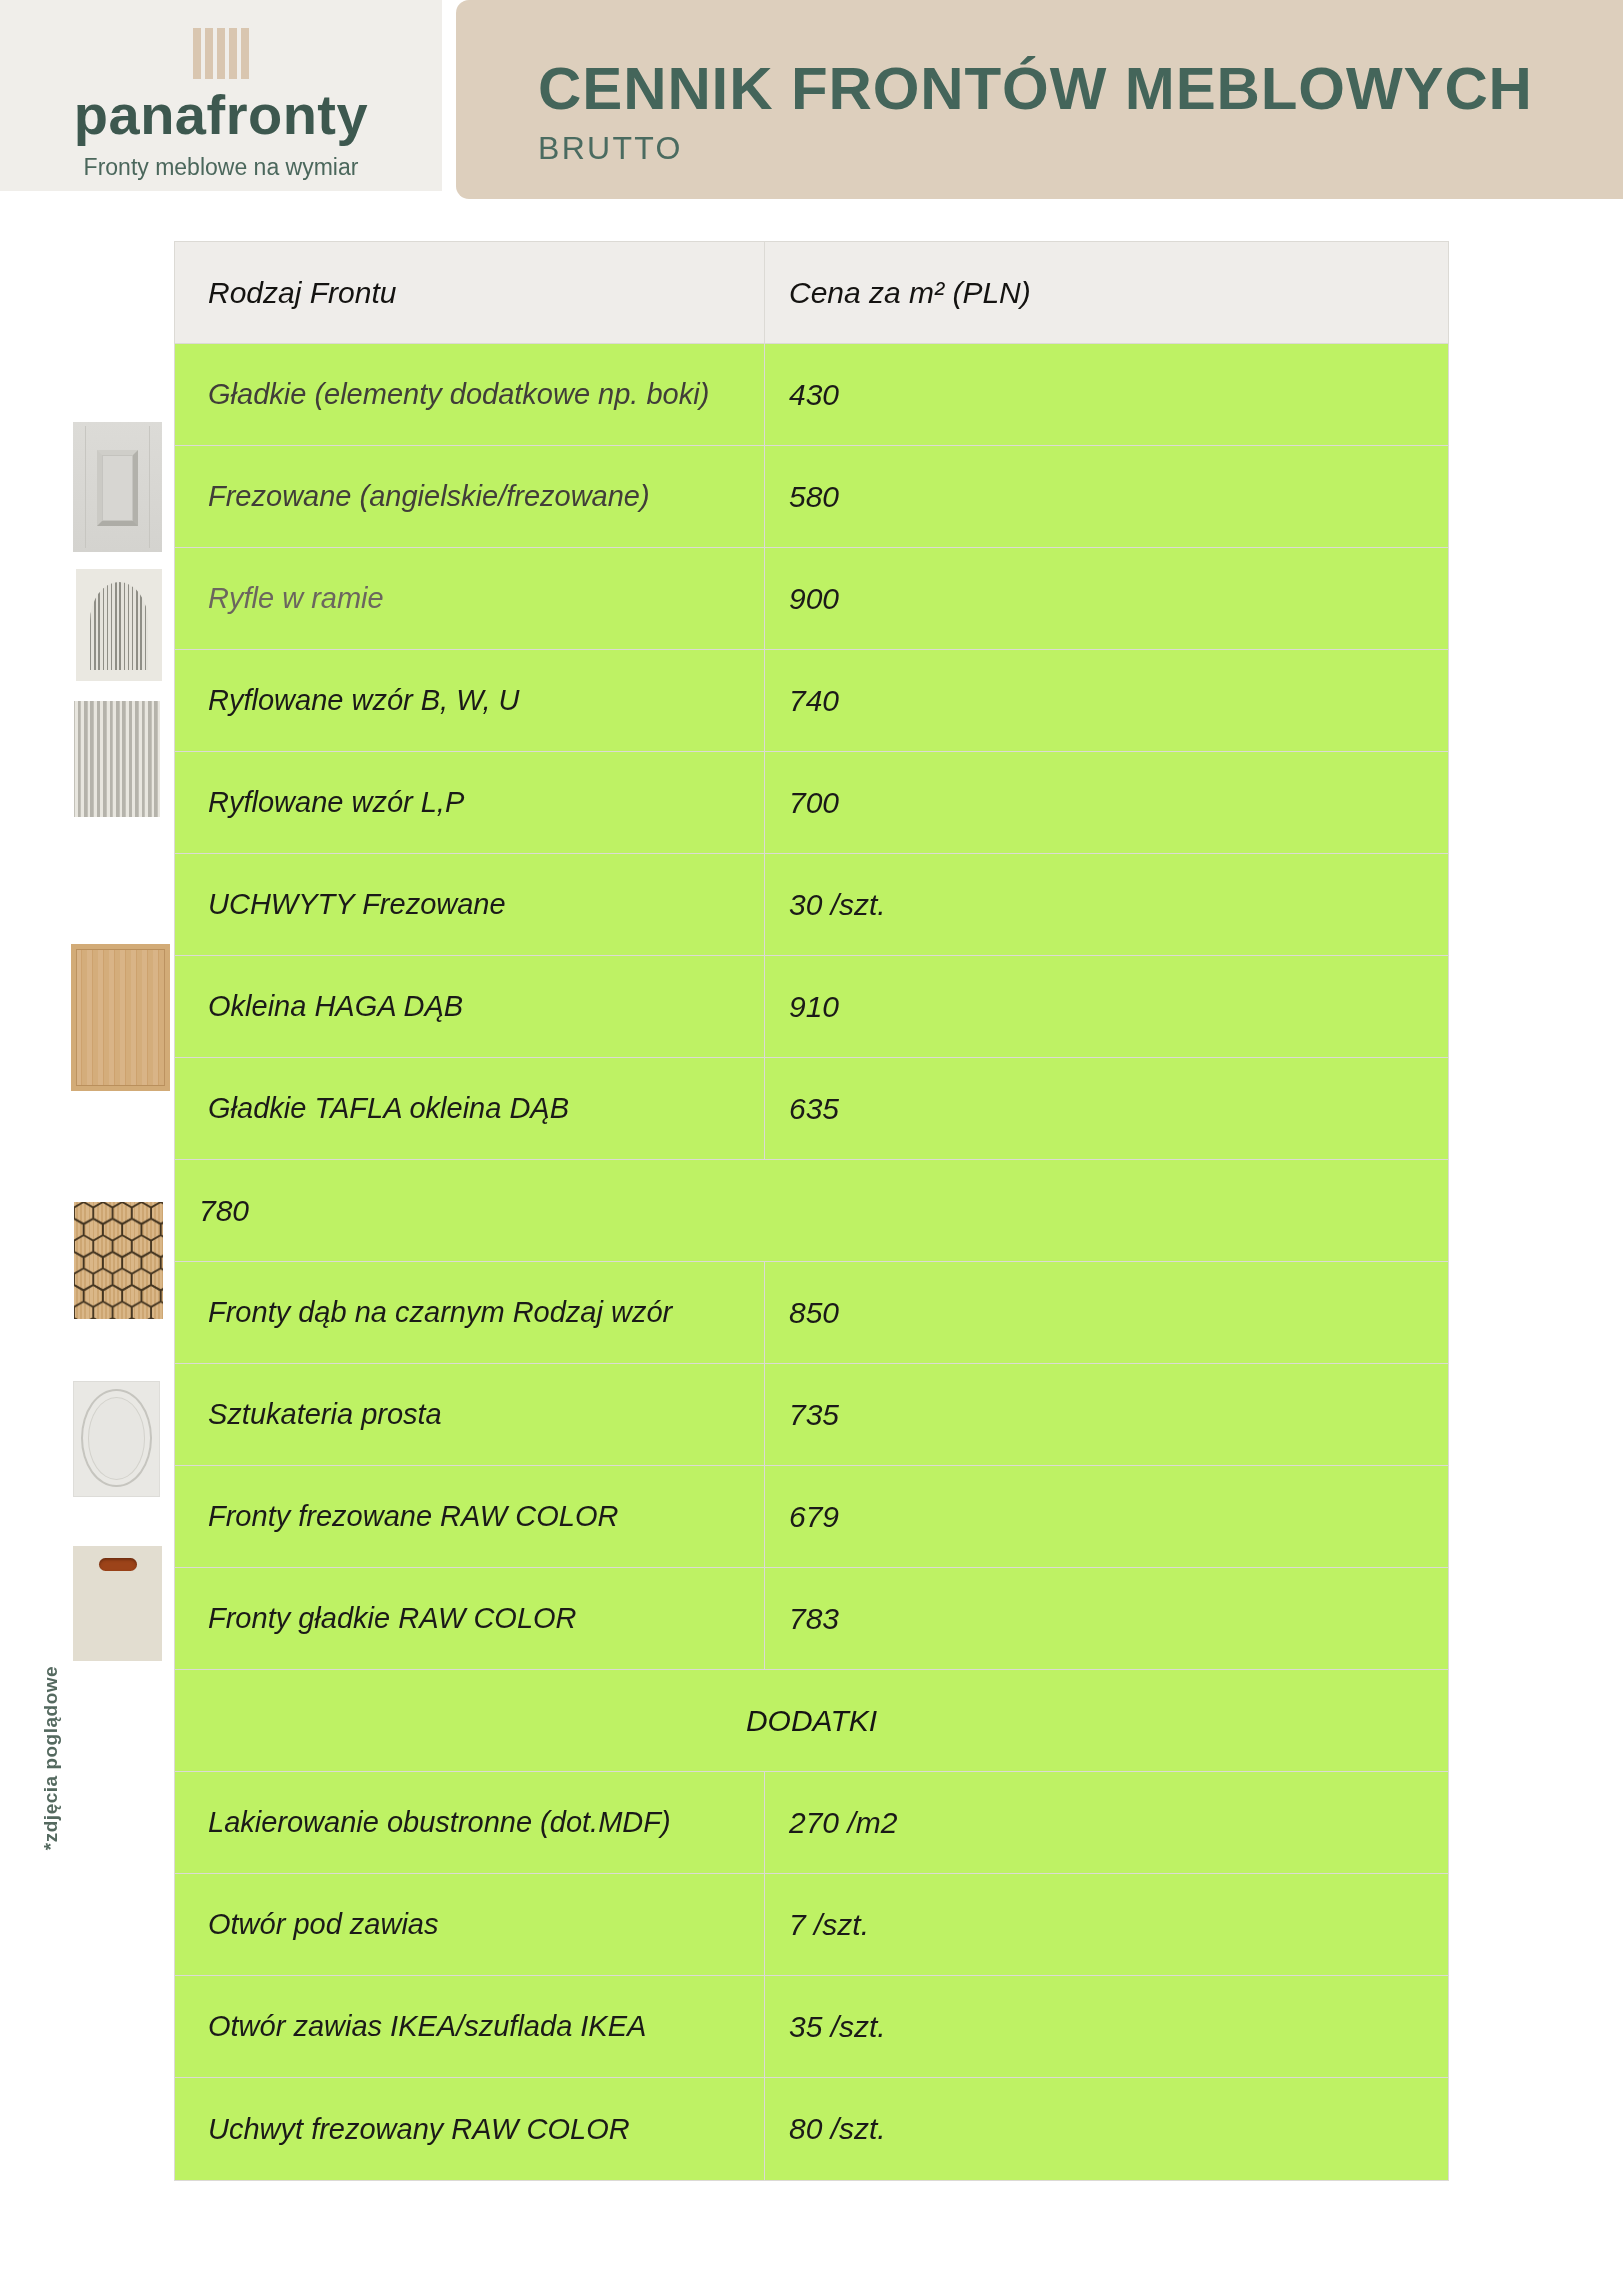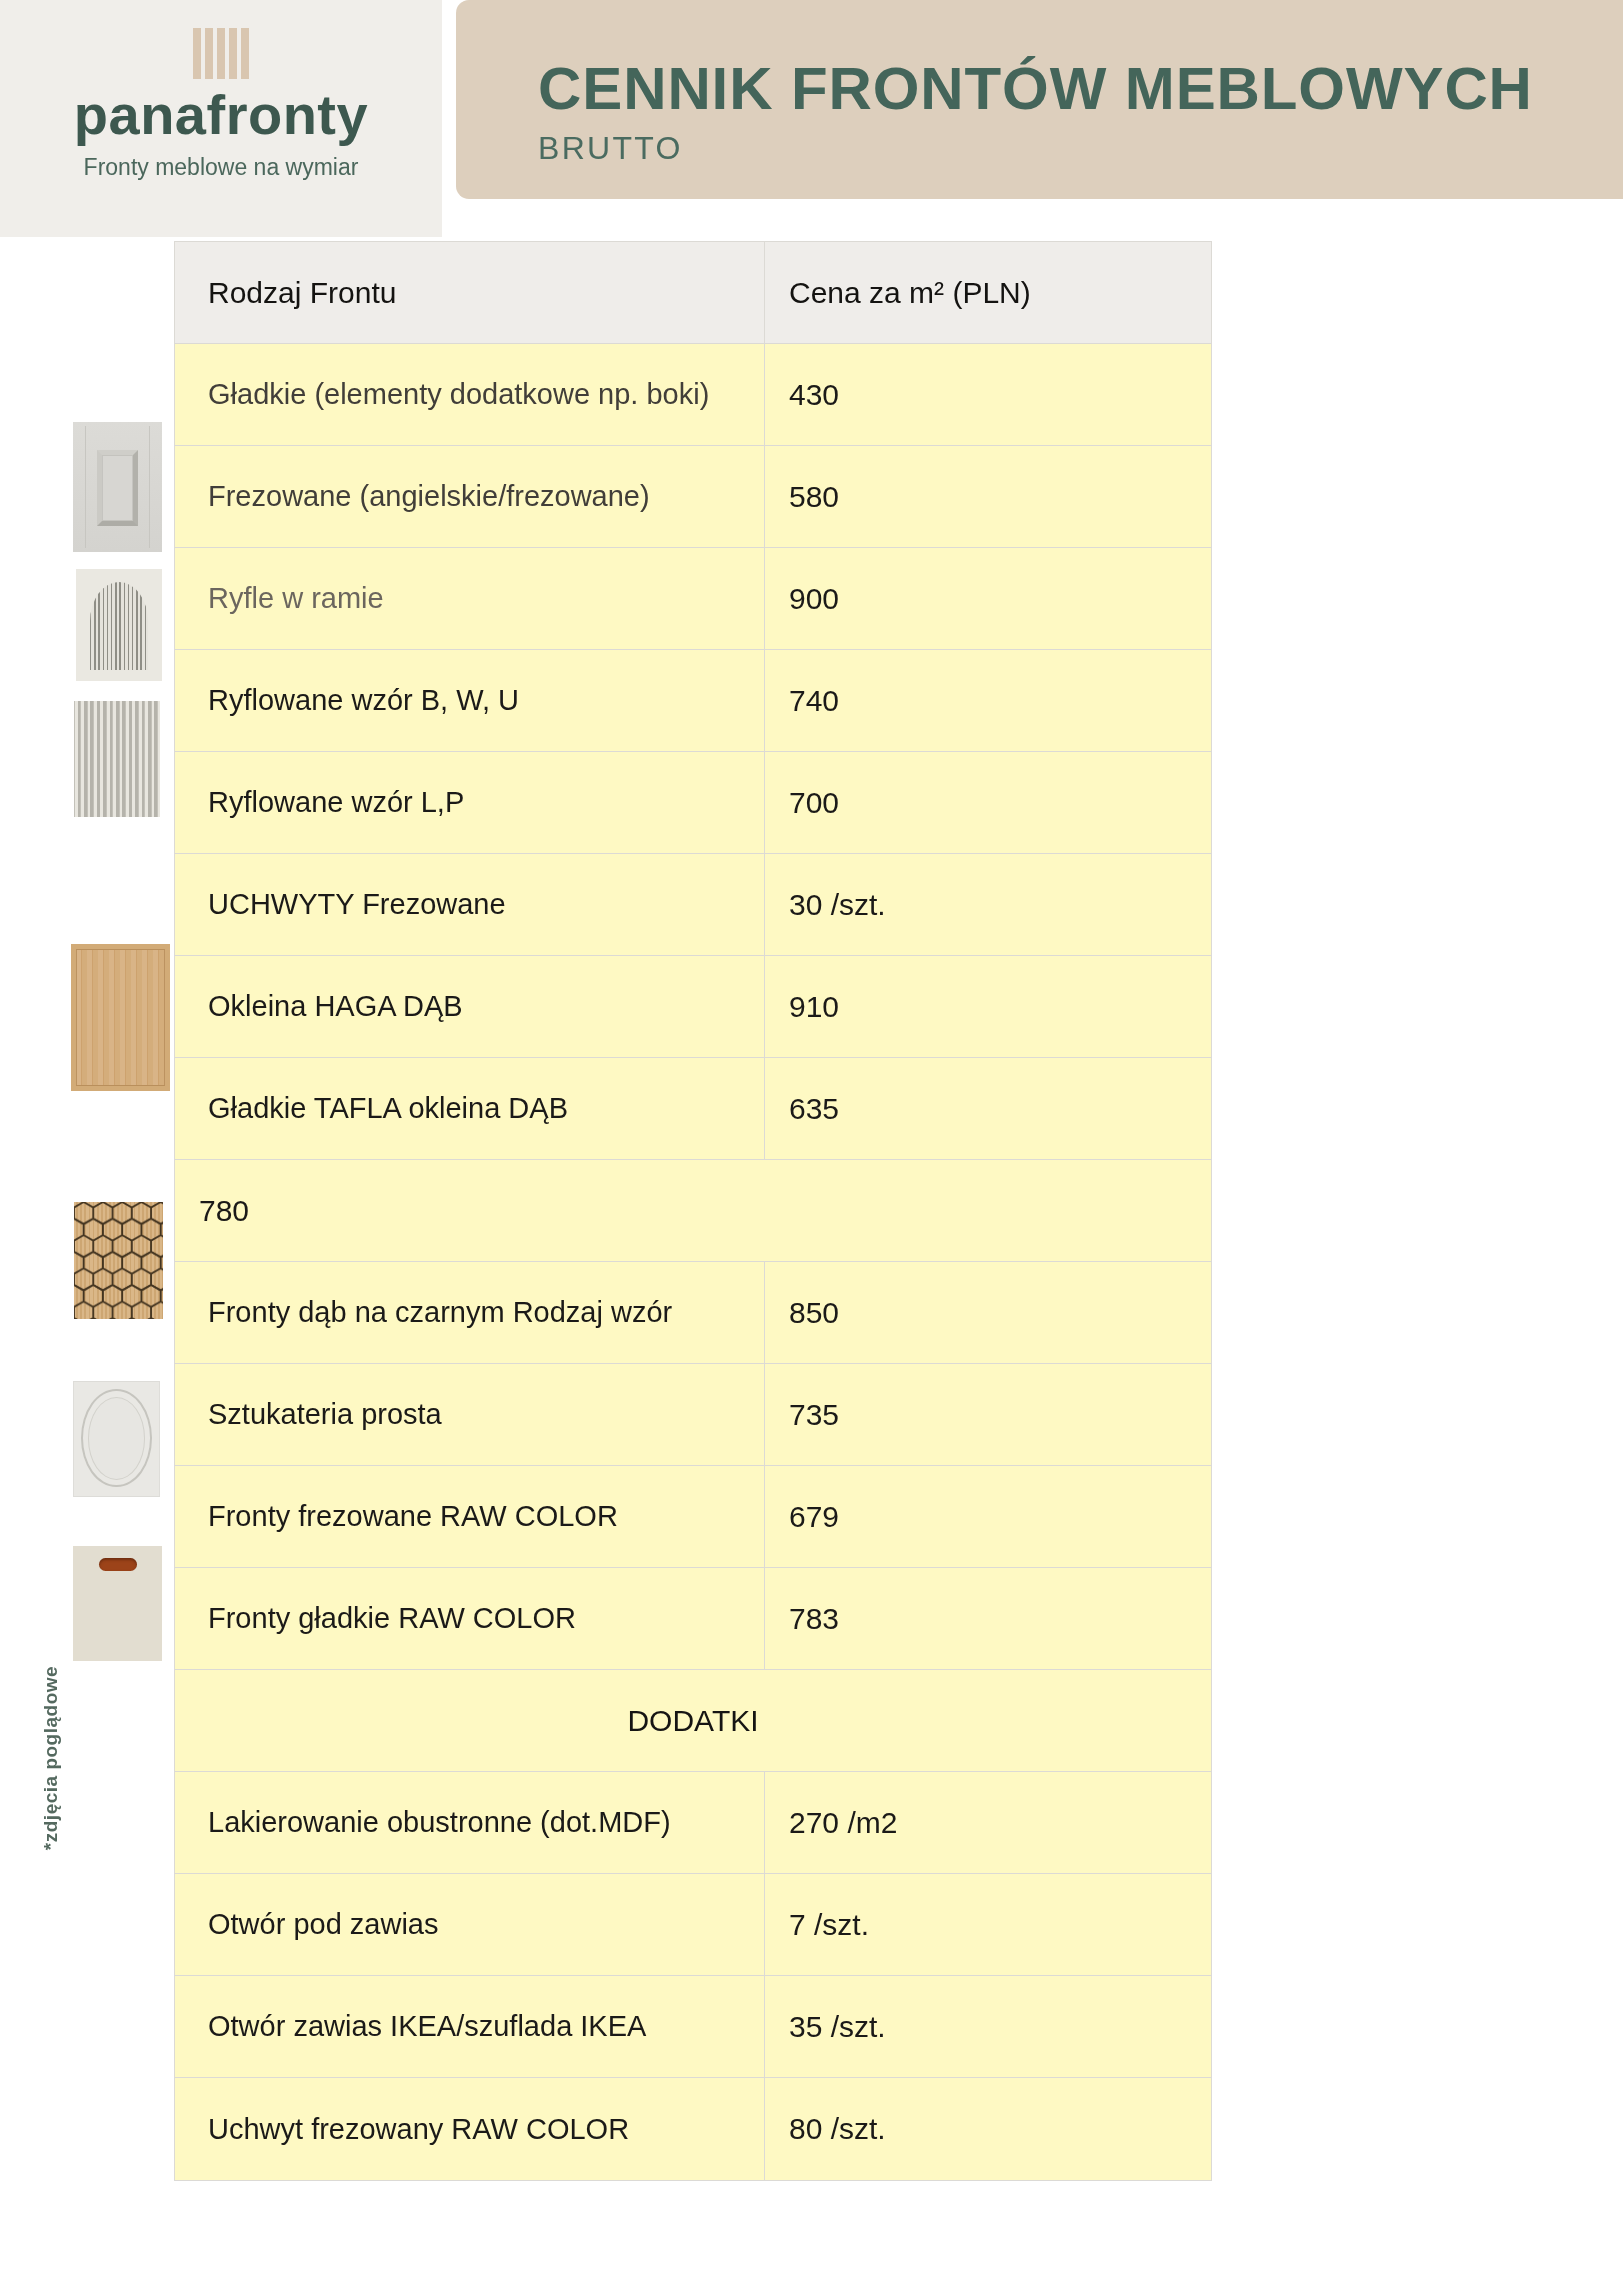--- a/index.html
+++ b/index.html
@@ -3,40 +3,40 @@
 <meta charset="utf-8">
 <style>
   html,body { margin:0; padding:0; background:#ffffff; }
   .page {
     position:relative; width:1624px; height:2296px; background:#ffffff;
     font-family:"Liberation Sans", sans-serif; overflow:hidden;
   }
 
   
   .logo-box {
-    position:absolute; left:0; top:0; width:442px; height:237px;
+    position:absolute; left:0; top:0; width:442px; height:191px;
     background:#f0eeea; box-sizing:border-box;
     display:flex; flex-direction:column; align-items:center; padding-top:27.5px;
   }
   .logo-bars { display:flex; gap:3.7px; height:51px; }
   .logo-bars span { width:8.3px; background:#d9c6b0; }
   .brand { margin-top:3.7px; font-size:56px; font-weight:bold; color:#3d584f; letter-spacing:0.5px; }
   .tagline { margin-top:6.4px; font-size:23px; color:#4b675c; }
 
   .banner {
     position:absolute; left:456px; top:0; width:1179px; height:199px;
     background:#ddcfbd; box-sizing:border-box; padding:57px 0 0 82px;border-radius:13px;
   }
   .banner-title { font-size:60px; font-weight:bold; color:#44655a; letter-spacing:0.9px; line-height:1.05; }
   .banner-subtitle { margin-top:10px; font-size:32px; color:#4a6b60; letter-spacing:2.3px; }
 
   
   .price-table {
-    position:absolute; left:174px; top:241px; width:1038px;
-    border:1.8px solid #dcdad5; background:#fef9c3; box-sizing:border-box;
+    position:absolute; left:174px; top:241px; width:1275px;
+    border:1.8px solid #dcdad5; background:#bef264; box-sizing:border-box;font-style:italic;
   }
   .t-row { display:flex; height:102px; border-bottom:1.8px solid #dcdad5; box-sizing:border-box; }
   .t-row:last-child { border-bottom:none; }
   .t-row.header { background:#efedea; }
   .cell-l {
     width:590px; box-sizing:border-box; border-right:1.8px solid #dcdad5;
     display:flex; align-items:center; padding-left:33px;
     font-size:29px; color:#1b1a18;
   }
   .cell-r { flex:1; display:flex; align-items:center; padding-left:24px; font-size:30px; color:#1b1a18; }

